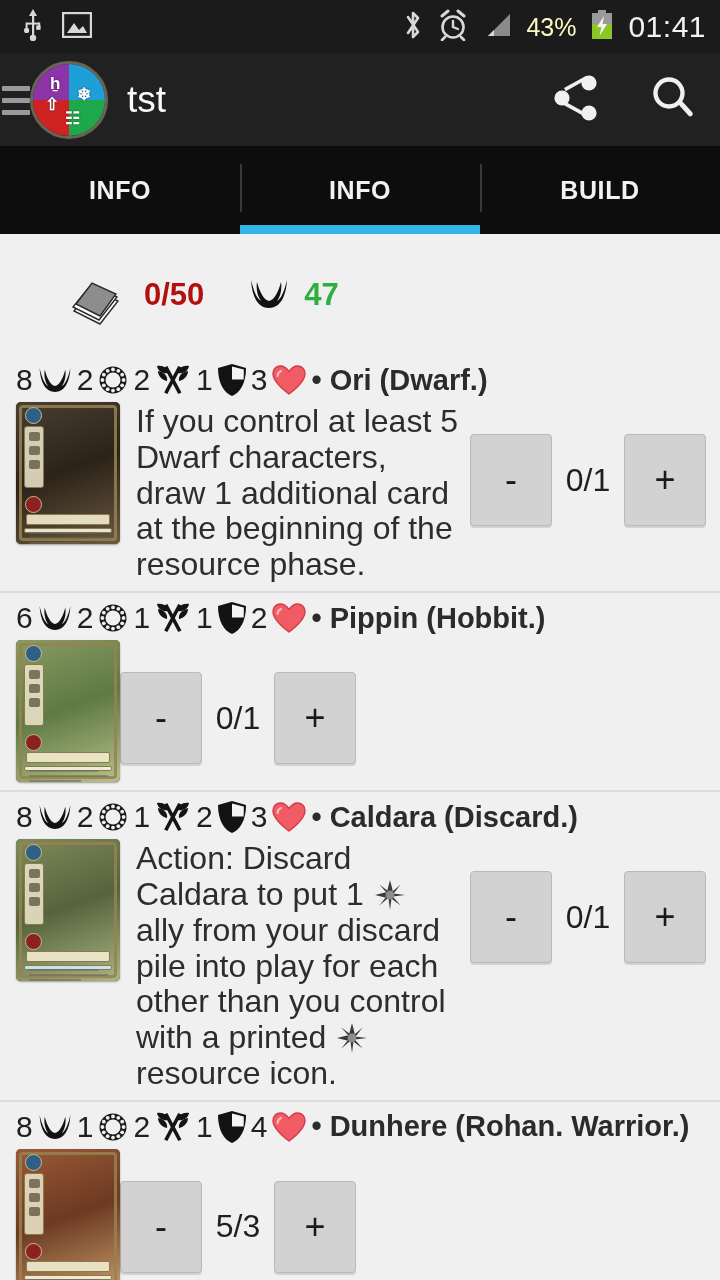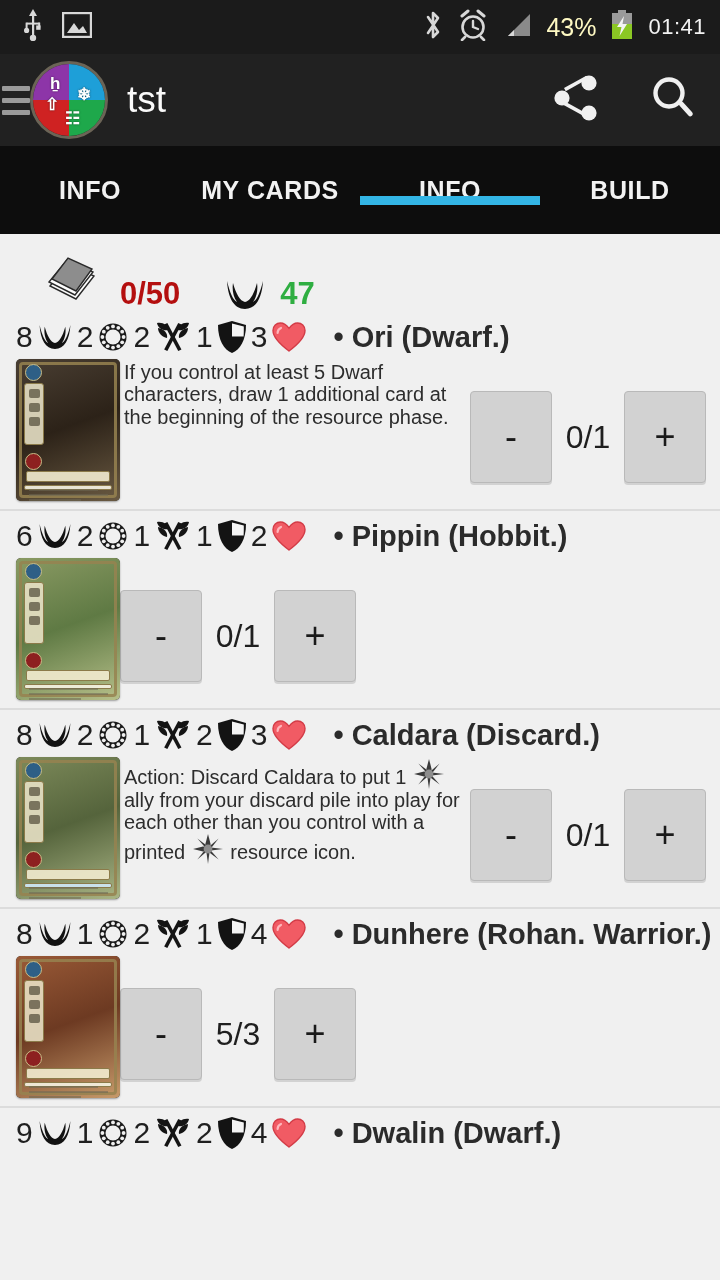--- a/index.html
+++ b/index.html
@@ -14,21 +14,21 @@
   #status-bar {
     height:54px; background:#1b1b1b;
     display:flex; align-items:center;
     padding:0 14px 0 22px;
     color:#e8e8e8;
   }
   #status-left { display:flex; align-items:center; gap:18px; }
   #status-right { margin-left:auto; display:flex; align-items:center; gap:14px; }
   .sb-icon { display:block; }
   #battery-pct { font-size:25px; letter-spacing:0px; color:#fef9c3; }
-  #clock { font-size:22px; color:#f2f2f2; letter-spacing:0.5px; }
+  #clock { font-size:30px; color:#f2f2f2; letter-spacing:0.5px; }
 
   
   #action-bar {
     height:92px; background:#212121;
     display:flex; align-items:center;
     padding-left:0; padding-right:22px;
     position:relative;
   }
   #drawer-button {
     width:34px; height:92px;
@@ -48,55 +48,55 @@
   .q-bl { bottom:0; left:0; background:#cf2222; }
   .q-br { bottom:0; right:0; background:#1ea84b; }
   .q-glyph {
     position:absolute; color:#fff; font-size:17px; font-weight:bold;
     line-height:1; text-shadow:0 0 2px rgba(0,0,0,.6);
   }
   #app-title { color:#fafafa; font-size:37px; margin-left:19px; font-weight:400; }
   #bar-actions { margin-left:auto; display:flex; align-items:center; gap:46px; }
 
   
-  #tab-bar { height:88px; background:#0d0d0d; display:flex; position:relative;align-items:center; }
+  #tab-bar { height:88px; background:#0d0d0d; display:flex; position:relative; }
   .tab {
     flex:1; display:flex; align-items:center; justify-content:center;
     position:relative; color:#f2f2f2; font-size:25px; font-weight:bold;
     letter-spacing:.6px;
   }
   .tab + .tab::before {
     content:""; position:absolute; left:0; top:18px; bottom:22px;
     width:2px; background:#3a3a3a;
   }
   .tab .underline {
     position:absolute; left:0; right:0; bottom:0; height:9px; background:#33b5e5;
   }
 
   
   #deck-stats {
     height:78px; background:#f0f0f0;
-    display:flex; align-items:flex-end; padding-left:44px; gap:0;
+    display:flex; align-items:flex-start; padding-left:68px; gap:0;margin-top:43px;
   }
   #deck-count { color:#b40f0f; font-size:31px; font-weight:bold; margin-left:18px; }
   #threat-total { color:#2fae41; font-size:31px; font-weight:bold; margin-left:14px; }
   #threat-icon-wrap { margin-left:44px; display:flex; align-items:center; }
 
   
   #card-list { background:#f0f0f0; }
   .card-row { border-bottom:2px solid #dcdcdc; padding:0 0 8px 0; }
   .stat-line {
     display:flex; align-items:center; padding:8px 0 2px 16px;
     white-space:nowrap;
   }
   .stat-num { font-size:30px; color:#1f1f1f; }
   .stat-icon { margin:0 4px; display:inline-flex; align-items:center; }
   .card-title {
     font-size:29px; font-weight:bold; color:#2b2b2b;
-    margin-left:22px; overflow:hidden; text-overflow:ellipsis;
+    overflow:hidden; text-overflow:ellipsis;
   }
   .row-body { display:flex; align-items:flex-start; padding:3px 14px 0 16px; }
   .card-thumb {
     width:104px; height:142px; flex:none; border-radius:5px;
     overflow:hidden; position:relative; background:#2b2a26;
     box-shadow:0 1px 2px rgba(0,0,0,.35);
   }
   .thumb-art { position:absolute; inset:0; }
   .thumb-frame {
     position:absolute; inset:3px; border:3px solid rgba(150,130,80,.85);
@@ -123,22 +123,22 @@
     background:rgba(240,233,205,.92); border:1px solid #8b7a49; border-radius:2px;
   }
   .thumb-text {
     position:absolute; left:8px; right:8px; top:126px; bottom:11px;
     border:1px solid #8b7a49; border-radius:2px;
   }
   .thumb-text i {
     display:block; height:2px; margin:3px 4px 0; background:#6d6753; opacity:.55;
   }
   .card-text {
-    flex:1; font-size:20px; line-height:1.12; color:#2d2d2d;
-    padding:2px 8px 0 4px; min-width:0;
+    flex:1; font-size:32px; line-height:1.12; color:#2d2d2d;
+    padding:2px 8px 0 16px; min-width:0;
   }
   .card-text .sphere { vertical-align:-5px; margin:0 2px; }
   .counter {
     flex:none; display:flex; align-items:center; gap:0; padding-top:32px;
   }
   .step-btn {
     width:82px; height:92px; background:#d2d2d2;
     border:1px solid #b9b9b9; border-radius:4px;
     display:flex; align-items:center; justify-content:center;
     font-size:36px; color:#1a1a1a; line-height:1;
@@ -240,23 +240,20 @@
         <circle cx="21" cy="20" r="13.5" fill="none" stroke="#f0f0f0" stroke-width="4.4"></circle>
         <rect x="30" y="31" width="5" height="18" rx="2.4" transform="rotate(-42 30 31)" fill="#f0f0f0"></rect>
       </svg>
     </span>
   </div>
 </div>
 
 <div id="tab-bar">
   <div class="tab">
     <span>INFO</span>
-  </div>
-  <div class="tab">
-    <span>MY CARDS</span>
   </div>
   <div class="tab">
     <span>INFO</span>
     <span class="underline"></span>
   </div>
   <div class="tab">
     <span>BUILD</span>
   </div>
 </div>
 

